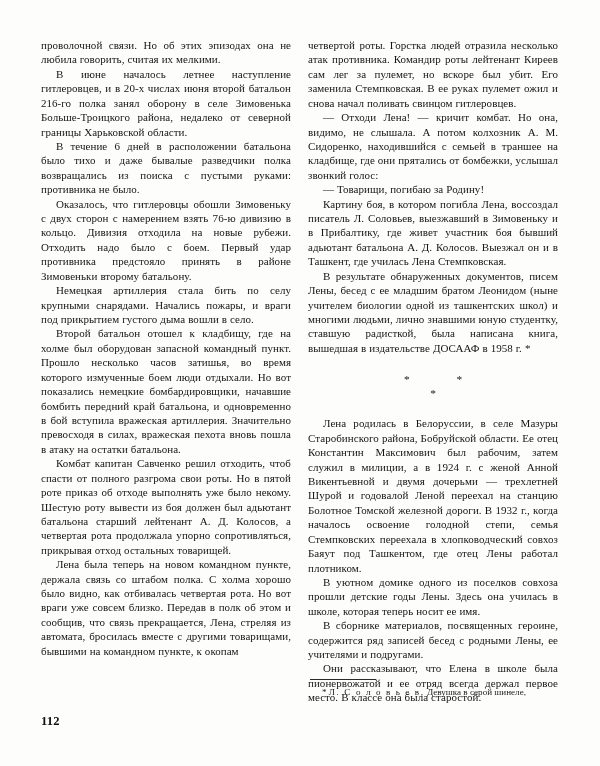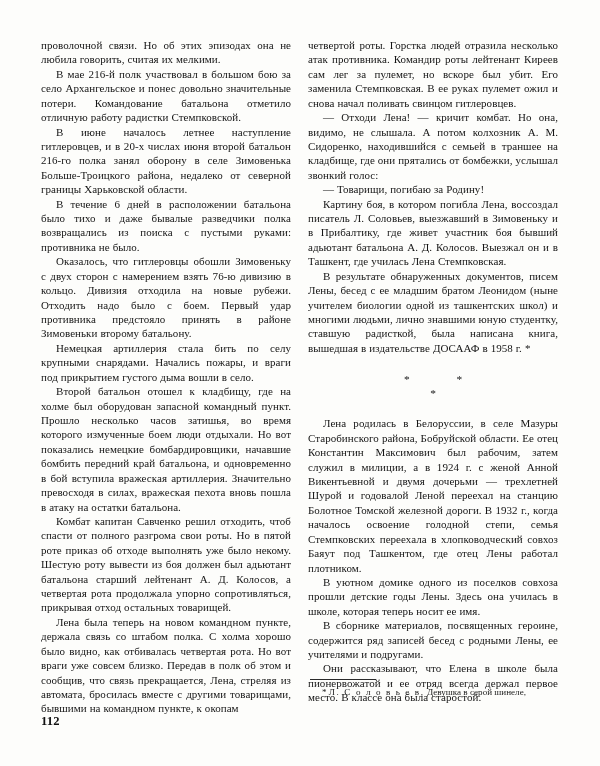--- a/index.html
+++ b/index.html
@@ -107,21 +107,20 @@
 </style>
 </head>
 <body>
 
 <div class="page">
 
   <div class="columns">
 
     <div class="col">
       <p class="para cont">проволочной связи. Но об этих эпизодах она не любила говорить, считая их мелкими.</p>
-      <p class="para">В мае 216-й полк участвовал в большом бою за село Архангельское и понес довольно значительные потери. Командование батальона отметило отличную работу радистки Стемпковской.</p>
       <p class="para">В июне началось летнее наступление гитлеровцев, и в 20-х числах июня второй батальон 216-го полка занял оборону в селе Зимовенька Больше-Троицкого района, недалеко от северной границы Харьковской области.</p>
       <p class="para">В течение 6 дней в расположении батальона было тихо и даже бывалые разведчики полка возвращались из поиска с пустыми руками: противника не было.</p>
       <p class="para">Оказалось, что гитлеровцы обошли Зимовеньку с двух сторон с намерением взять 76-ю дивизию в кольцо. Дивизия отходила на новые рубежи. Отходить надо было с боем. Первый удар противника предстояло принять в районе Зимовеньки второму батальону.</p>
       <p class="para">Немецкая артиллерия стала бить по селу крупными снарядами. Начались пожары, и враги под прикрытием густого дыма вошли в село.</p>
       <p class="para">Второй батальон отошел к кладбищу, где на холме был оборудован запасной командный пункт. Прошло несколько часов затишья, во время которого измученные боем люди отдыхали. Но вот показались немецкие бомбардировщики, начавшие бомбить передний край батальона, и одновременно в бой вступила вражеская артиллерия. Значительно превосходя в силах, вражеская пехота вновь пошла в атаку на остатки батальона.</p>
       <p class="para">Комбат капитан Савченко решил отходить, чтоб спасти от полного разгрома свои роты. Но в пятой роте приказ об отходе выполнять уже было некому. Шестую роту вывести из боя должен был адьютант батальона старший лейтенант А. Д. Колосов, а четвертая рота продолжала упорно сопротивляться, прикрывая отход остальных товарищей.</p>
       <p class="para">Лена была теперь на новом командном пункте, держала связь со штабом полка. С холма хорошо было видно, как отбивалась четвертая рота. Но вот враги уже совсем близко. Передав в полк об этом и сообщив, что связь прекращается, Лена, стреляя из автомата, бросилась вместе с другими товарищами, бывшими на командном пункте, к окопам</p>
     </div>
 
     <div class="col">

